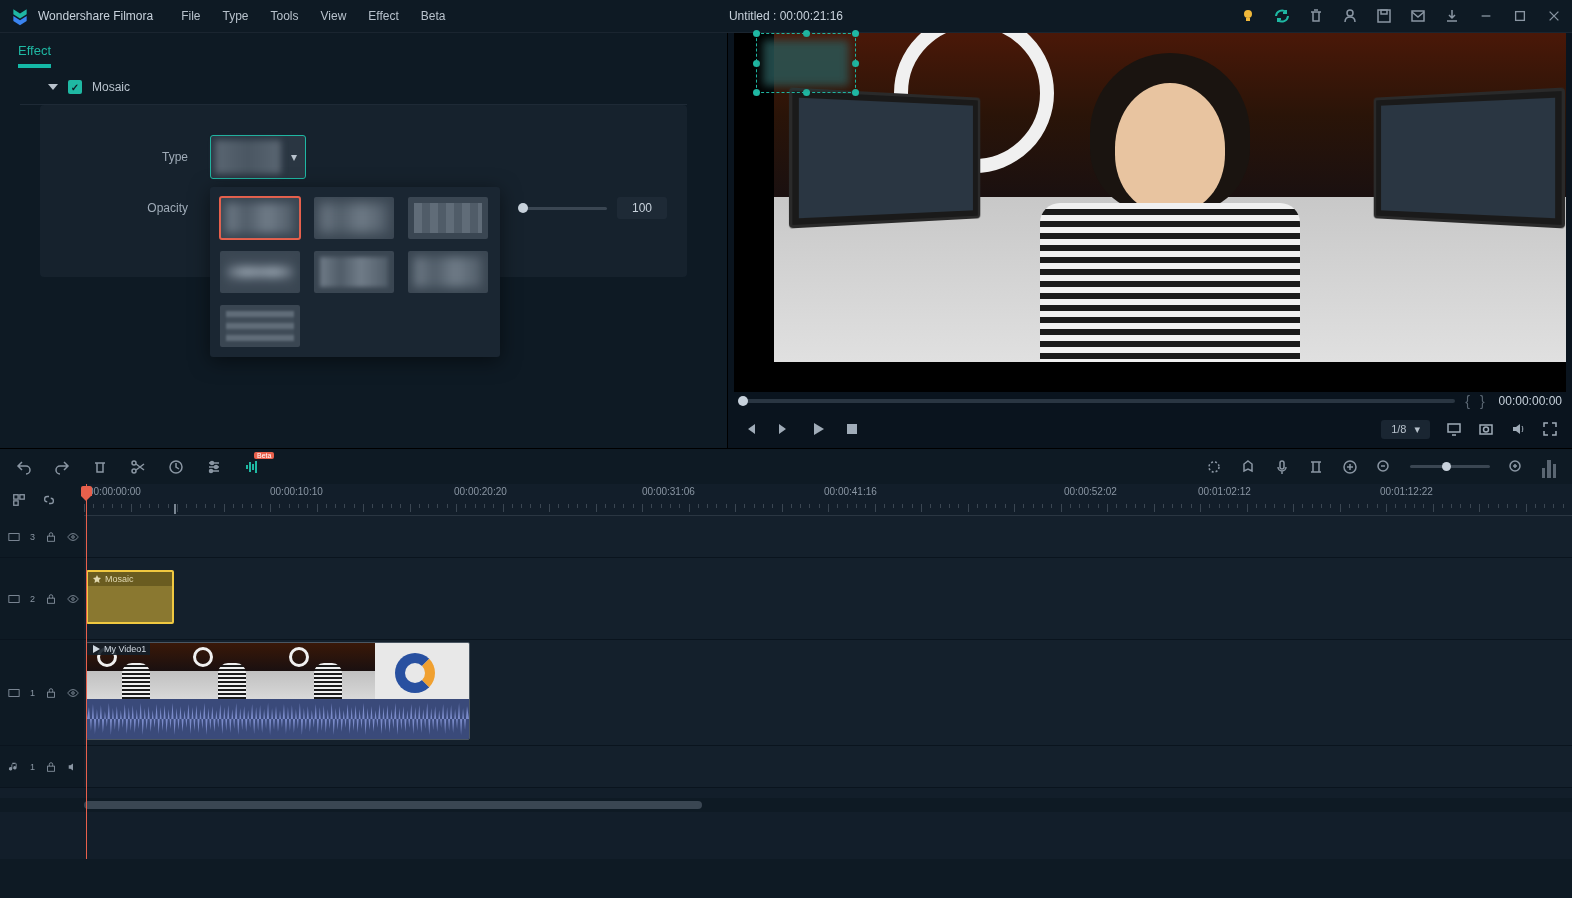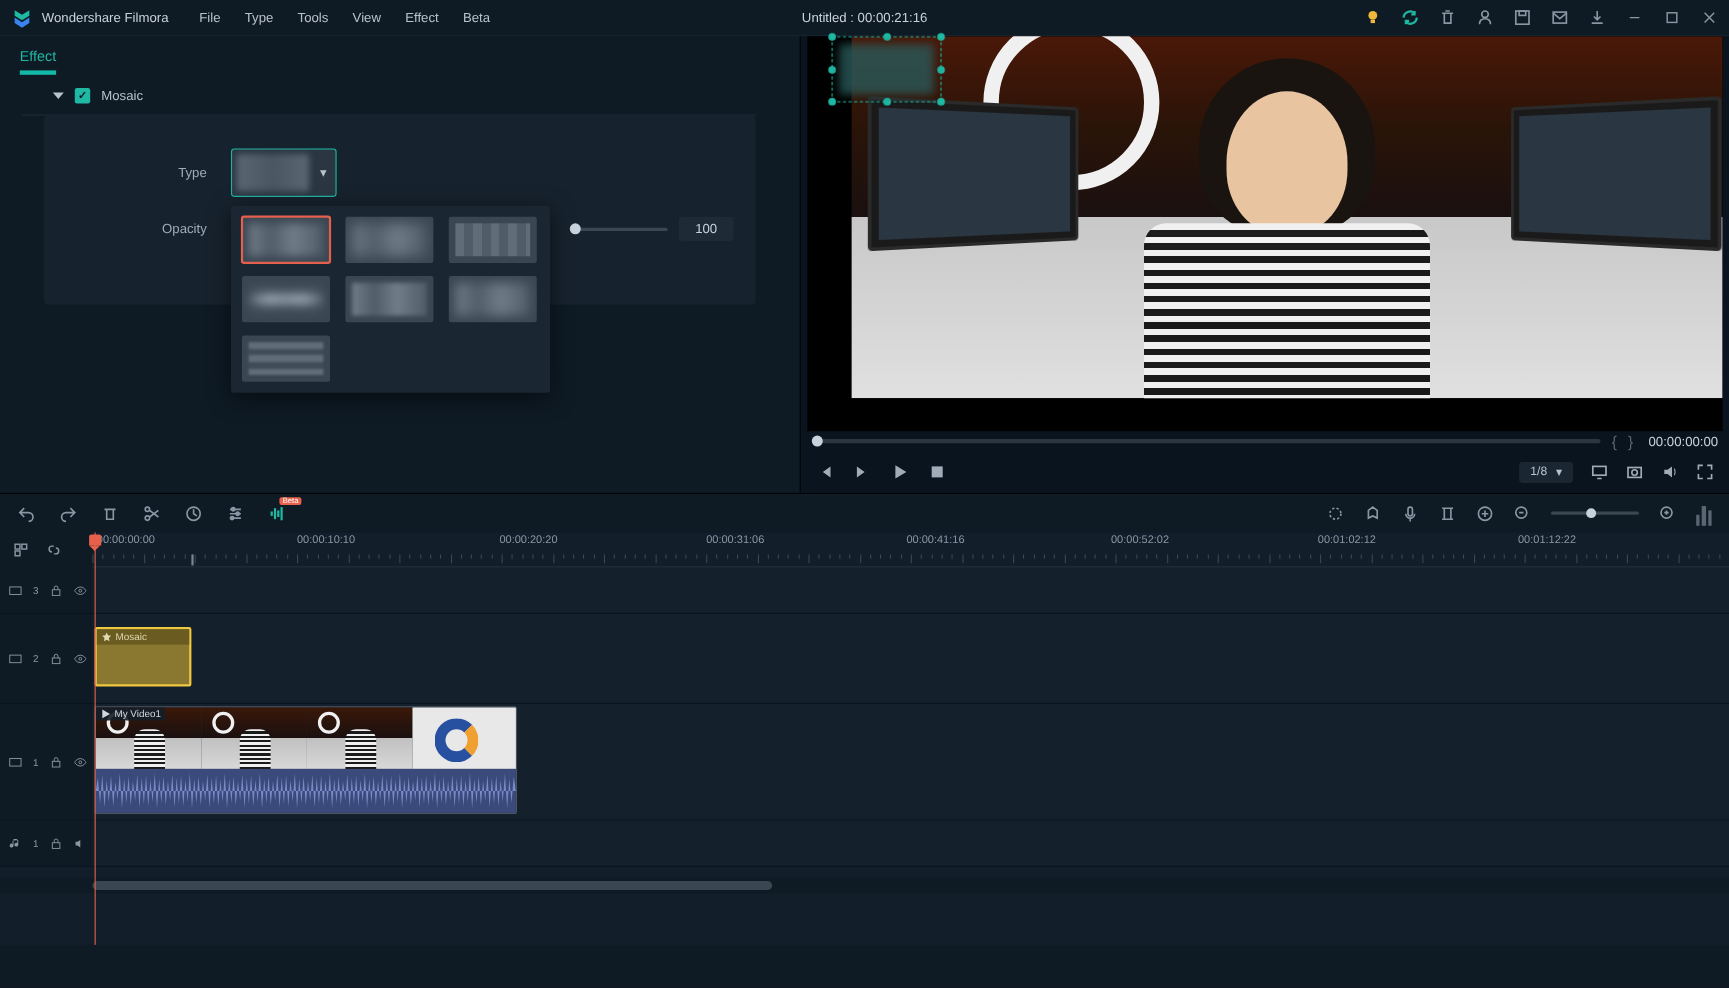--- a/index.html
+++ b/index.html
@@ -451,21 +451,21 @@
             <path d="M6 10a3 3 0 0 1 0-6h2M10 6a3 3 0 0 1 0 6H8"></path>
           </svg>
         </span>
     </div>
     <div class="ruler">
       <span class="rlabel" style="left:4px">00:00:00:00</span>
       <span class="rlabel" style="left:186px">00:00:10:10</span>
       <span class="rlabel" style="left:370px">00:00:20:20</span>
       <span class="rlabel" style="left:558px">00:00:31:06</span>
       <span class="rlabel" style="left:740px">00:00:41:16</span>
-      <span class="rlabel" style="left:926px">00:00:52:02</span>
+      <span class="rlabel" style="left:980px">00:00:52:02</span>
       <span class="rlabel" style="left:1114px">00:01:02:12</span>
       <span class="rlabel" style="left:1296px">00:01:12:22</span>
     <div class="rtick" style="left: 0px;"></div>
         <div class="rtick s" style="left: 9.3px;"></div>
         <div class="rtick s" style="left: 18.6px;"></div>
         <div class="rtick s" style="left: 27.9px;"></div>
         <div class="rtick s" style="left: 37.2px;"></div>
         <div class="rtick" style="left: 46.5px;"></div>
         <div class="rtick s" style="left: 55.8px;"></div>
         <div class="rtick s" style="left: 65.1px;"></div>

